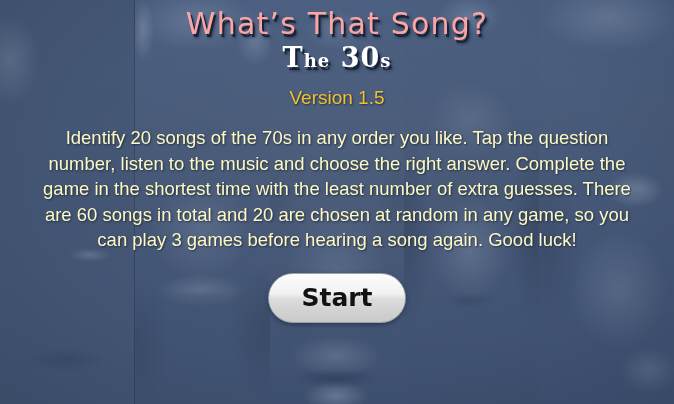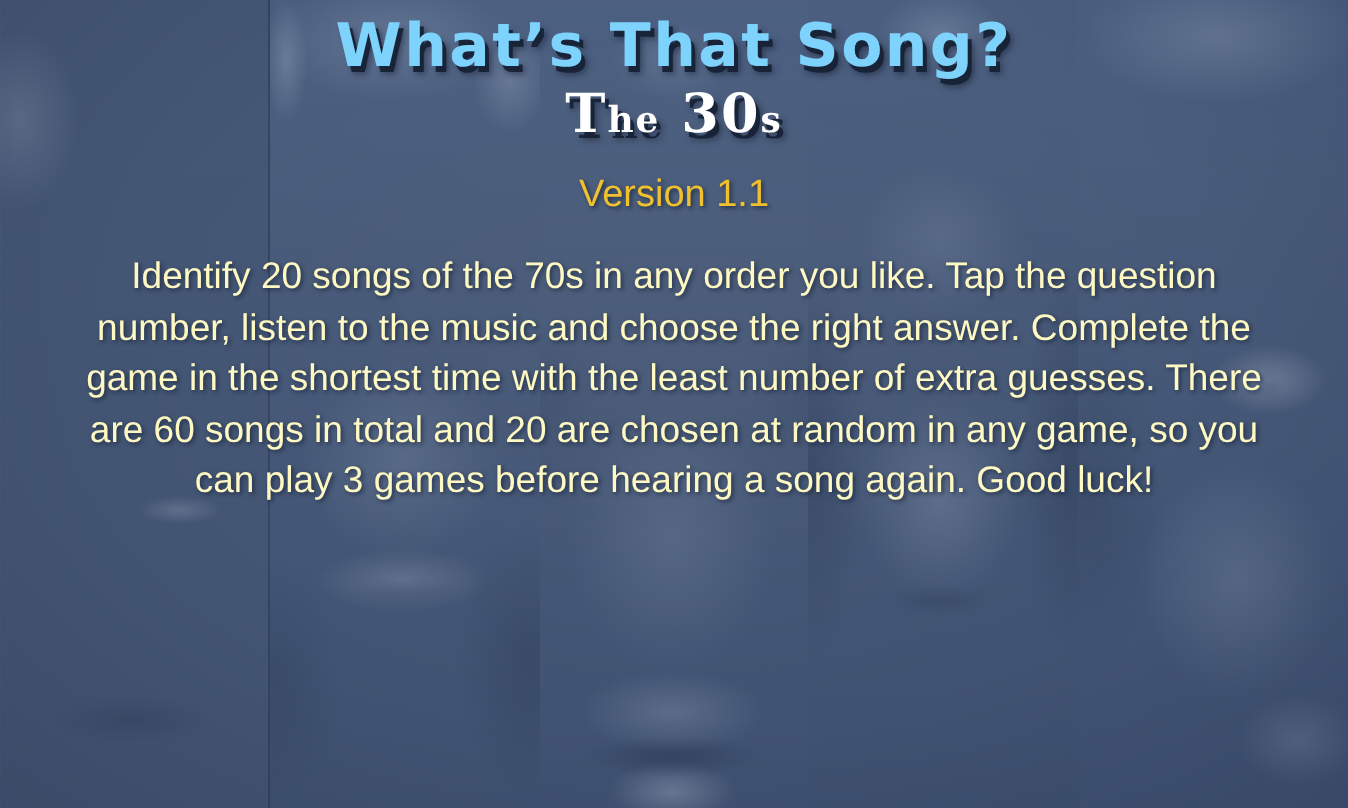--- a/index.html
+++ b/index.html
@@ -150,24 +150,24 @@
 
   .title-block {
     margin-top: 9px;
     text-align: center;
     line-height: 1;
     user-select: none;
   }
   .title-main {
     display: block;
     font-family: "DejaVu Sans", sans-serif;
-    font-weight: bold;
+    font-weight: normal;
     font-size: 30px;
     letter-spacing: 1.2px;
-    color: #7dd3fc;
+    color: #fca5a5;
     text-shadow: 2px 3px 0 rgba(22,33,52,0.92), 3px 4px 3px rgba(18,28,46,0.55);
   }
   .title-sub {
     display: block;
     margin-top: 5px;
     font-family: "DejaVu Serif", serif;
     font-weight: bold;
     font-size: 27px;
     letter-spacing: 1px;
     color: #ffffff;
@@ -255,19 +255,22 @@
   <div id="bg-wash"></div>
   <div id="bg-vignette"></div>
 
   <div id="content">
 
     <div class="title-block">
       <span class="title-main">What’s That Song?</span>
       <span class="title-sub"><span>T</span><span class="sm">he</span><span>&nbsp;</span><span>30</span><span class="sm">s</span></span>
     </div>
 
-    <div class="version">Version 1.1</div>
+    <div class="version">Version 1.5</div>
 
     <div class="blurb">Identify 20 songs of the 70s in any order you like. Tap the question number, listen to the music and choose the right answer. Complete the game in the shortest time with the least number of extra guesses. There are 60 songs in total and 20 are chosen at random in any game, so you can play 3 games before hearing a song again. Good luck!</div>
 
+    <div class="start-wrap">
+      <button class="start-btn">Start</button>
+    </div>
 
   </div>
 </div>
 
 </body></html>

